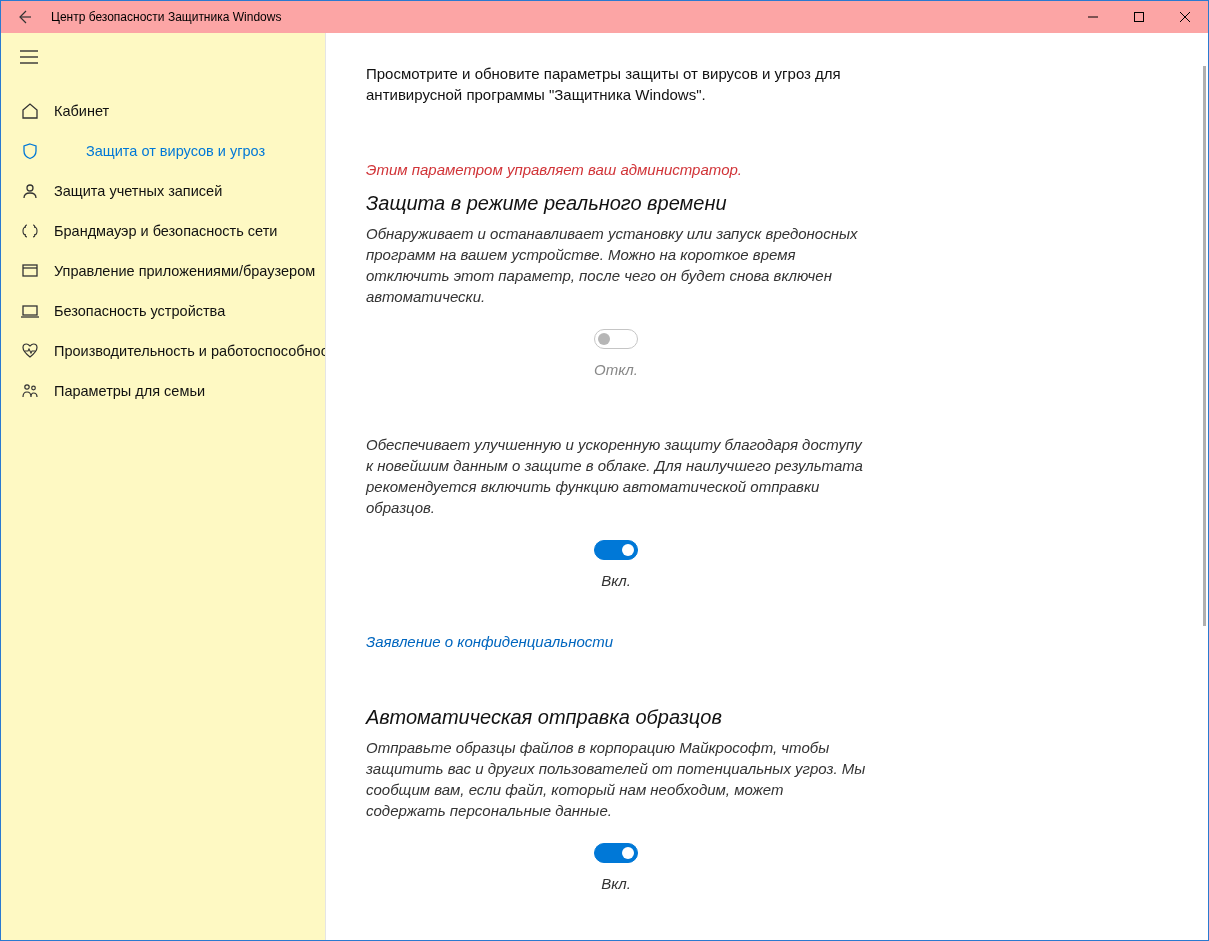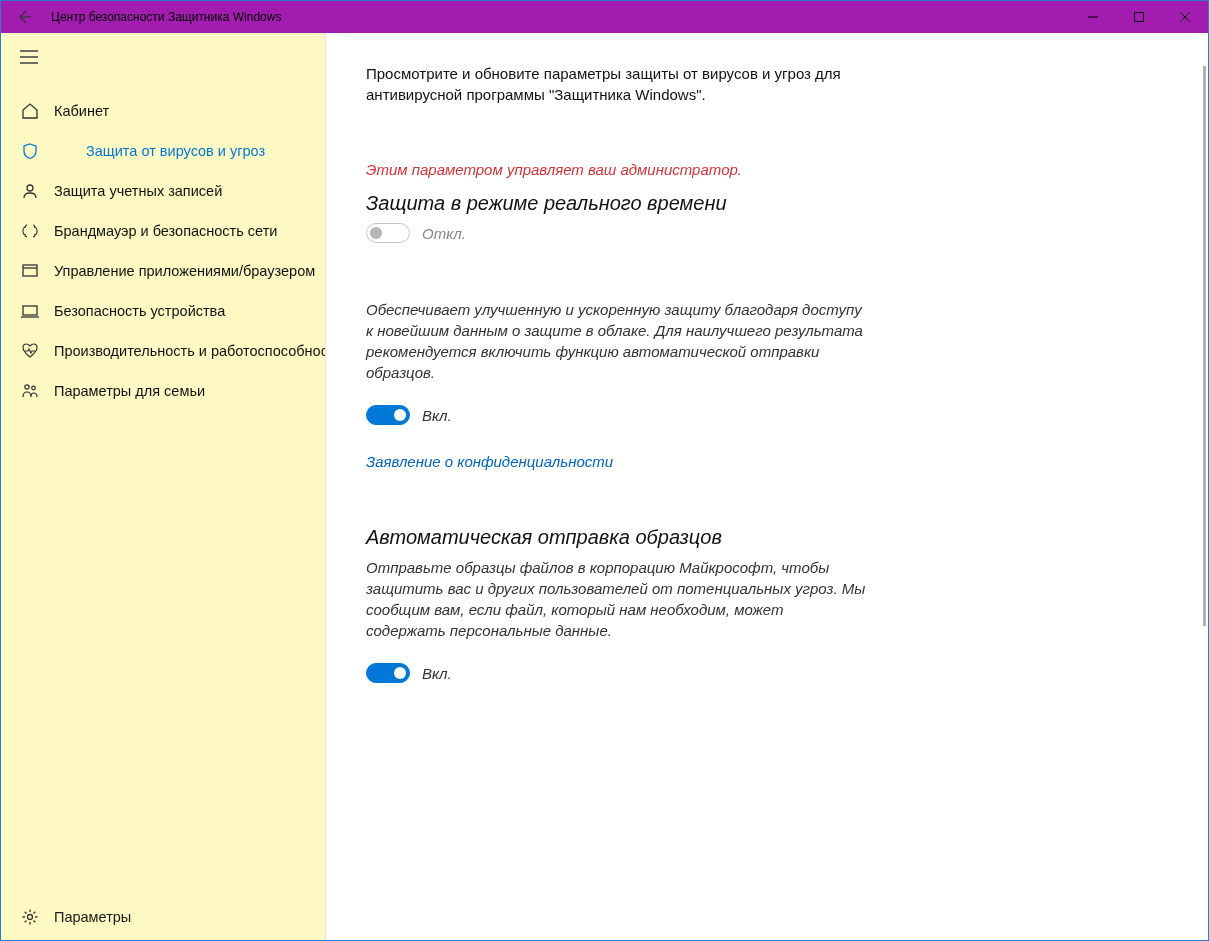--- a/index.html
+++ b/index.html
@@ -11,21 +11,21 @@
       width: 1209px;
       height: 941px;
       overflow: hidden;
       border: 1px solid #2a7ad0;
       position: relative;
     }
     .titlebar {
       height: 32px;
       display: flex;
       align-items: center;
-      background: #a21caf;
+      background: #fca5a5;
       position: relative;
     }
     .titlebar .back {
       width: 46px; height: 32px;
       display: flex; align-items: center; justify-content: center;
       cursor: pointer;
     }
     .titlebar .title { font-size: 12px; color: #000; margin-left: 4px; }
     .window-controls {
       position: absolute; right: 0; top: 0; height: 32px; display: flex;
@@ -70,37 +70,37 @@
     }
     .page-header { display: flex; margin-bottom: 16px; }
     .page-header-icon { width: 28px; margin-right: 10px; padding-top: 10px;}
     .page-title { font-size: 28px; font-weight: 500; line-height: 1.3; color:#111;}
     .page-subtitle { font-size: 15px; color: #111; margin-top: 2px; max-width: 500px; line-height:1.4;}
     .section { margin-top: 56px; max-width: 500px; font-style: italic; }
     .section.first { margin-top: 56px; }
     .admin-note { color: #d13438; font-size: 15px; margin-bottom: 14px; }
     .section-title { font-size: 20px; font-weight: 500; color:#111; margin-bottom: 8px; }
     .section-desc { font-size: 15px; color: #333; line-height: 1.4; margin-bottom: 22px; }
-    .toggle-row { display: flex; align-items: center; gap: 12px; }
+    .toggle-row { display: flex; align-items: center; gap: 12px; flex-direction: column; }
     .toggle {
       width: 44px; height: 20px; border-radius: 10px; position: relative; cursor: pointer;
       flex-shrink: 0;
     }
     .toggle.off { background: #fff; border: 1px solid #999; }
     .toggle.off.disabled { border-color: #bbb; cursor: default; opacity: 0.85;}
     .toggle.off .knob { background: #777; left: 3px; }
     .toggle.off.disabled .knob { background: #aaa; }
     .toggle.on { background: #0078d7; border: 1px solid #0078d7; }
     .toggle.on .knob { background: #fff; right: 3px; }
     .toggle .knob {
       width: 12px; height: 12px; border-radius: 50%; position: absolute; top: 50%; transform: translateY(-50%);
     }
     .toggle-label { font-size: 15px; color:#333; }
     .toggle-label.disabled { color:#888; }
-    .link { color: #0066bf; font-size: 15px; margin-top: 28px; display: inline-block; cursor: pointer; }
+    .link { color: #0066bf; font-size: 15px; margin-top: 44px; display: inline-block; cursor: pointer; }
     .main::-webkit-scrollbar { width: 4px; }
     .main::-webkit-scrollbar-thumb { background: #bcbcbc; }
     .scroll-indicator {
       position: absolute; right: 2px; top: 33px; width: 3px; height: 560px; background: #b0b0b0;
     }
     svg { overflow: visible; }
   </style>
 </head>
 <body>
 
@@ -206,37 +206,29 @@
         <span class="icon">
             <svg width="18" height="18" viewBox="0 0 18 18">
               <circle cx="6" cy="5" r="2.2" stroke="#333" fill="none" stroke-width="1.2"></circle>
               <circle cx="12.5" cy="6" r="1.8" stroke="#333" fill="none" stroke-width="1.2"></circle>
               <path d="M2 15 C2 11 4 10 6 10 C8 10 10 11 10 15 M10 15 C10 12 11 11 12.5 11 C14 11 16 12 16 15" stroke="#333" fill="none" stroke-width="1.2"></path>
             </svg>
           </span>
         <span>Параметры для семьи</span>
       </div>
     </div>
-    <div class="sidebar-footer">
-      <span class="icon">
-          <svg width="18" height="18" viewBox="0 0 18 18">
-            <circle cx="9" cy="9" r="2.5" stroke="#333" fill="none" stroke-width="1.3"></circle>
-            <path d="M9 1.5 V4 M9 14 V16.5 M1.5 9 H4 M14 9 H16.5 M3.7 3.7 L5.5 5.5 M12.5 12.5 L14.3 14.3 M14.3 3.7 L12.5 5.5 M5.5 12.5 L3.7 14.3" stroke="#333" stroke-width="1.3"></path>
-          </svg>
-        </span>
-      <span>Параметры</span>
-    </div>
   </div>
 
   <div class="main">
     <div class="page-subtitle">Просмотрите и обновите параметры защиты от вирусов и угроз для антивирусной программы "Защитника Windows".</div>
 
     <div class="section first">
       <div class="admin-note">Этим параметром управляет ваш администратор.</div>
       <div class="section-title">Защита в режиме реального времени</div>
+      <div class="section-desc">Обнаруживает и останавливает установку или запуск вредоносных программ на вашем устройстве. Можно на короткое время отключить этот параметр, после чего он будет снова включен автоматически.</div>
       <div class="toggle-row">
         <div class="toggle off disabled">
             <div class="knob"></div>
           </div>
         <span class="toggle-label disabled">Откл.</span>
       </div>
     </div>
 
     <div class="section">
       <div class="section-desc">Обеспечивает улучшенную и ускоренную защиту благодаря доступу к новейшим данным о защите в облаке. Для наилучшего результата рекомендуется включить функцию автоматической отправки образцов.</div>

